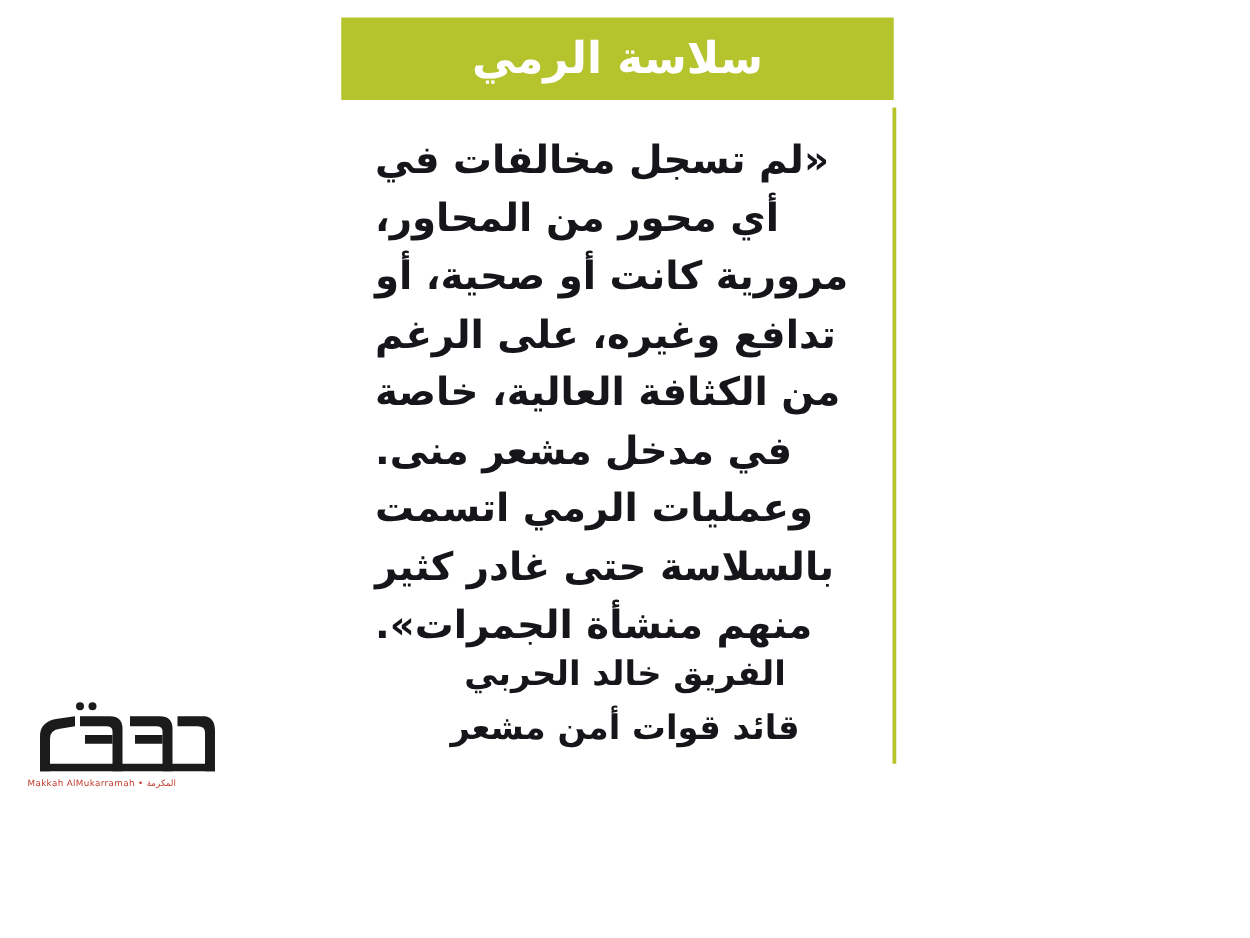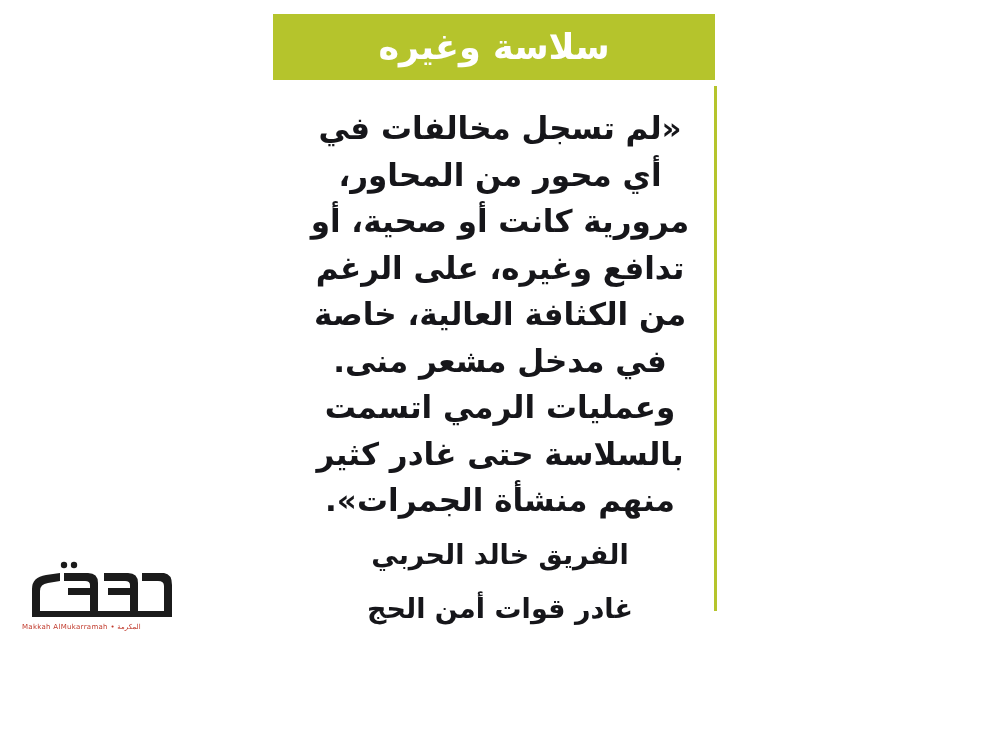--- a/index.html
+++ b/index.html
@@ -66,39 +66,39 @@
     direction: rtl;
     text-align: center;
   }
   .quote-text {
     font-size: 31px;
     font-weight: bold;
     color: #16161a;
     line-height: 1.50;
     margin: 0;
     direction: rtl;
-    text-align: center;
+    text-align: left;
   }
 
   
   .attribution {
     position: absolute;
     right: 300px;
     top: 520px;
     width: 400px;
     direction: rtl;
     text-align: center;
   }
   .attribution-name {
     font-size: 27px;
     font-weight: bold;
     color: #16161a;
     line-height: 1.45;
     letter-spacing: 1px;
-    margin: 15px;
+    margin: 0;
   }
   .attribution-role {
     font-size: 27px;
     font-weight: bold;
     color: #16161a;
     line-height: 1.45;
     letter-spacing: 1px;
     margin: 4px 0 0 0;
   }
 
@@ -123,32 +123,32 @@
     white-space: nowrap;
     font-family: "DejaVu Sans", "Liberation Sans", sans-serif;
   }
 </style>
 </head>
 <body>
 
 <div class="card">
 
   <div class="headline-banner">
-    <div class="headline-text">سلاسة وغيره</div>
+    <div class="headline-text">سلاسة الرمي</div>
   </div>
 
   <div class="divider-line"></div>
 
   <div class="quote-block">
     <p class="quote-text">«لم تسجل مخالفات في أي محور من المحاور، مرورية كانت أو صحية، أو تدافع وغيره، على الرغم من الكثافة العالية، خاصة في مدخل مشعر منى. وعمليات الرمي اتسمت بالسلاسة حتى غادر كثير منهم منشأة الجمرات».</p>
   </div>
 
   <div class="attribution">
     <p class="attribution-name">الفريق خالد الحربي</p>
-    <p class="attribution-role">غادر قوات أمن الحج</p>
+    <p class="attribution-role">قائد قوات أمن مشعر</p>
   </div>
 
   <div class="logo">
     <svg width="160" height="85" viewBox="0 0 160 85" xmlns="http://www.w3.org/2000/svg" aria-hidden="true">
       <g fill="#1b1b1b">
 
         <circle cx="46" cy="10" r="3.2"></circle>
         <circle cx="56" cy="10" r="3.2"></circle>
         <path d="M14 62 L14 34 Q14 22 28 20 L42 18 L42 26 L30 28 Q22 29 22 36 L22 62 Z"></path>
         <path d="M46 18 L70 18 Q80 18 80 28 L80 62 L72 62 L72 30 Q72 26 67 26 L46 26 Z"></path>

